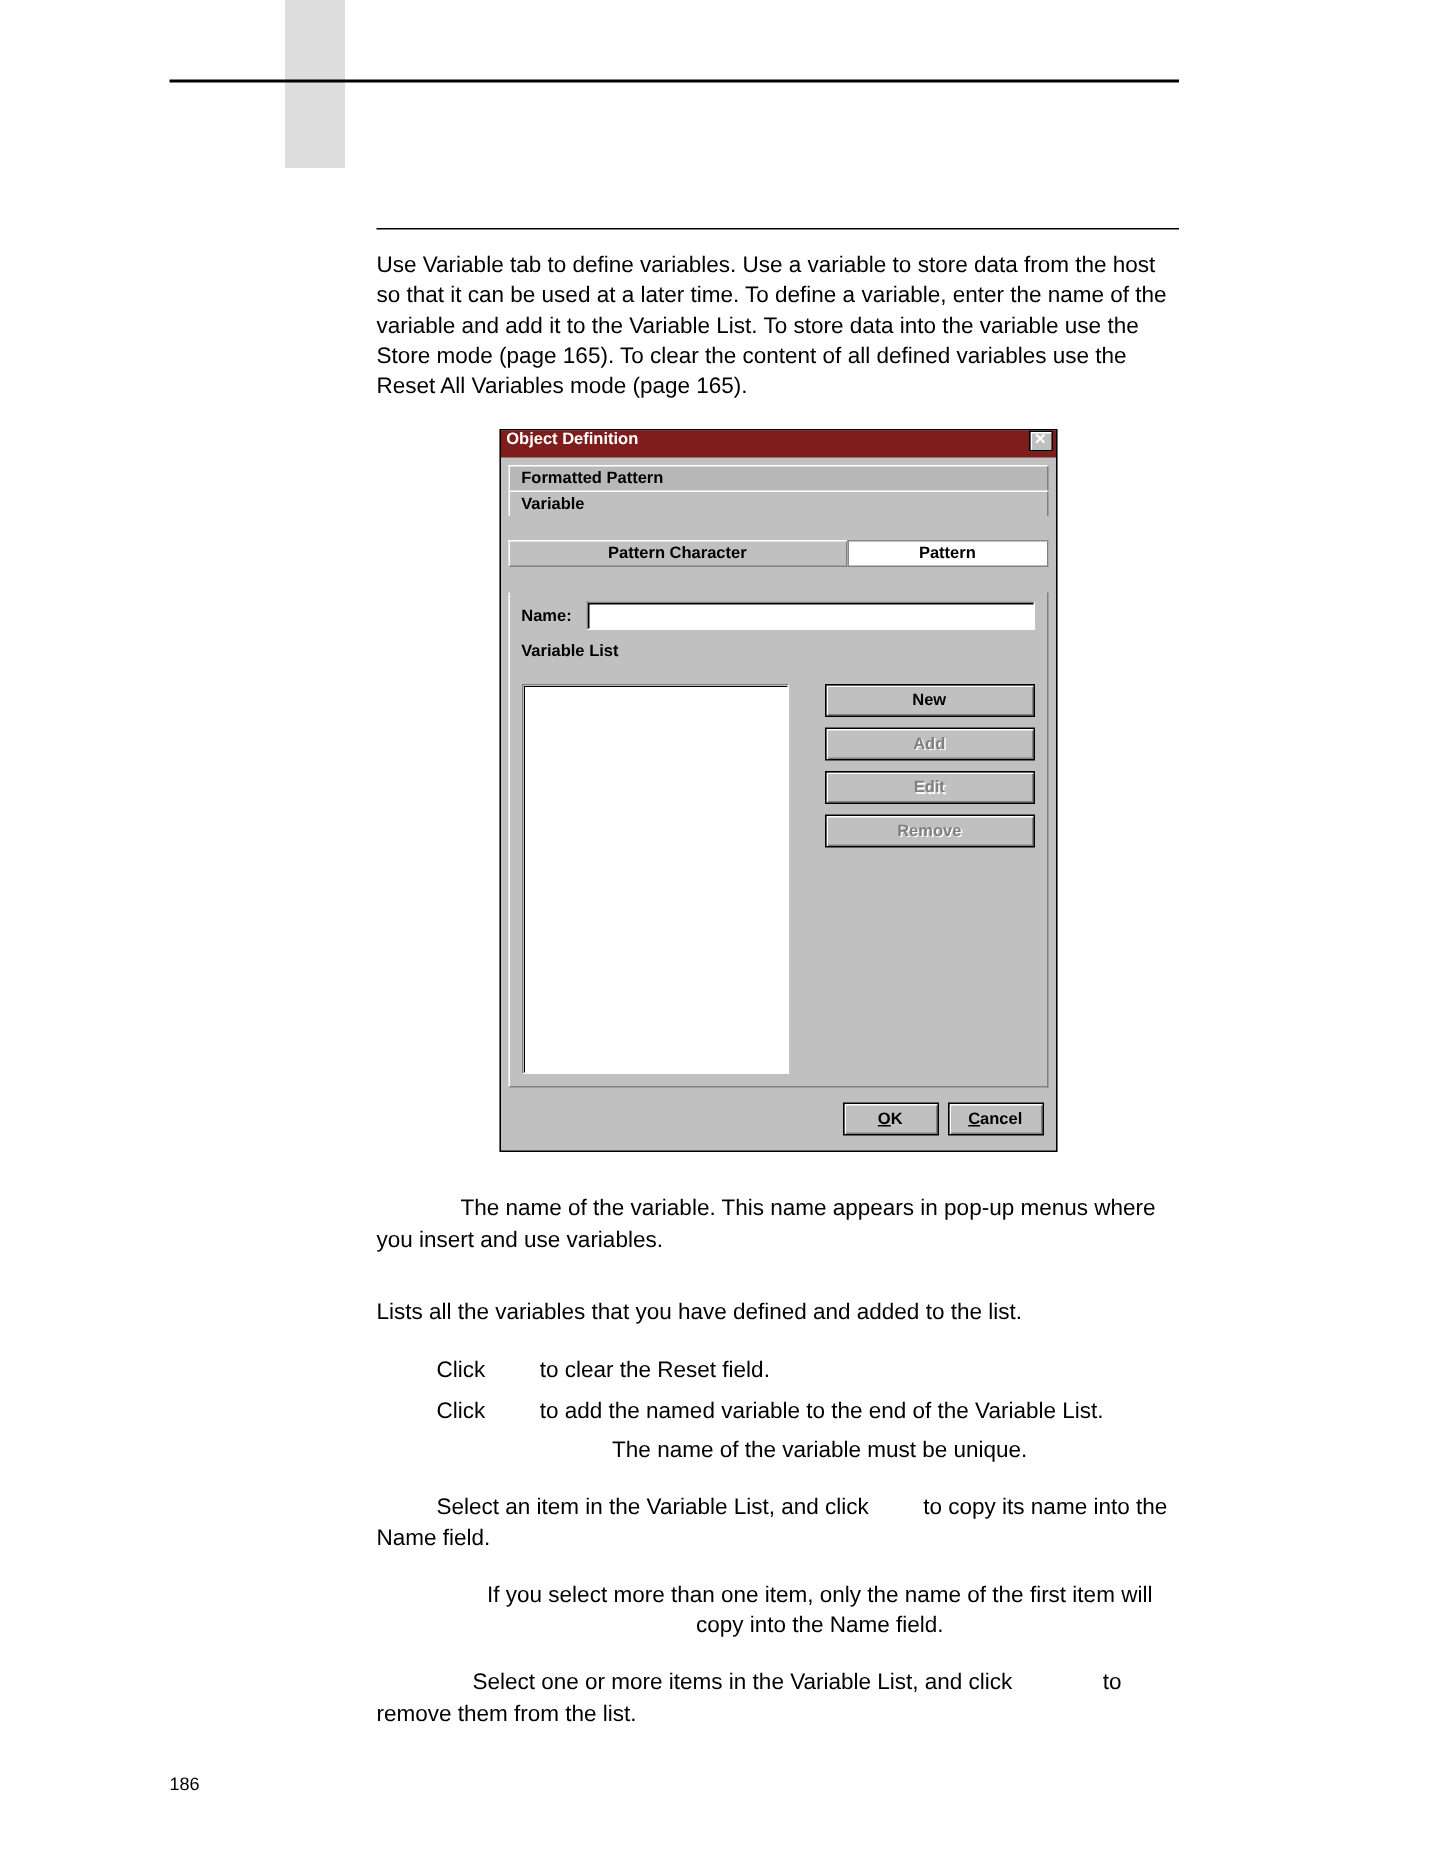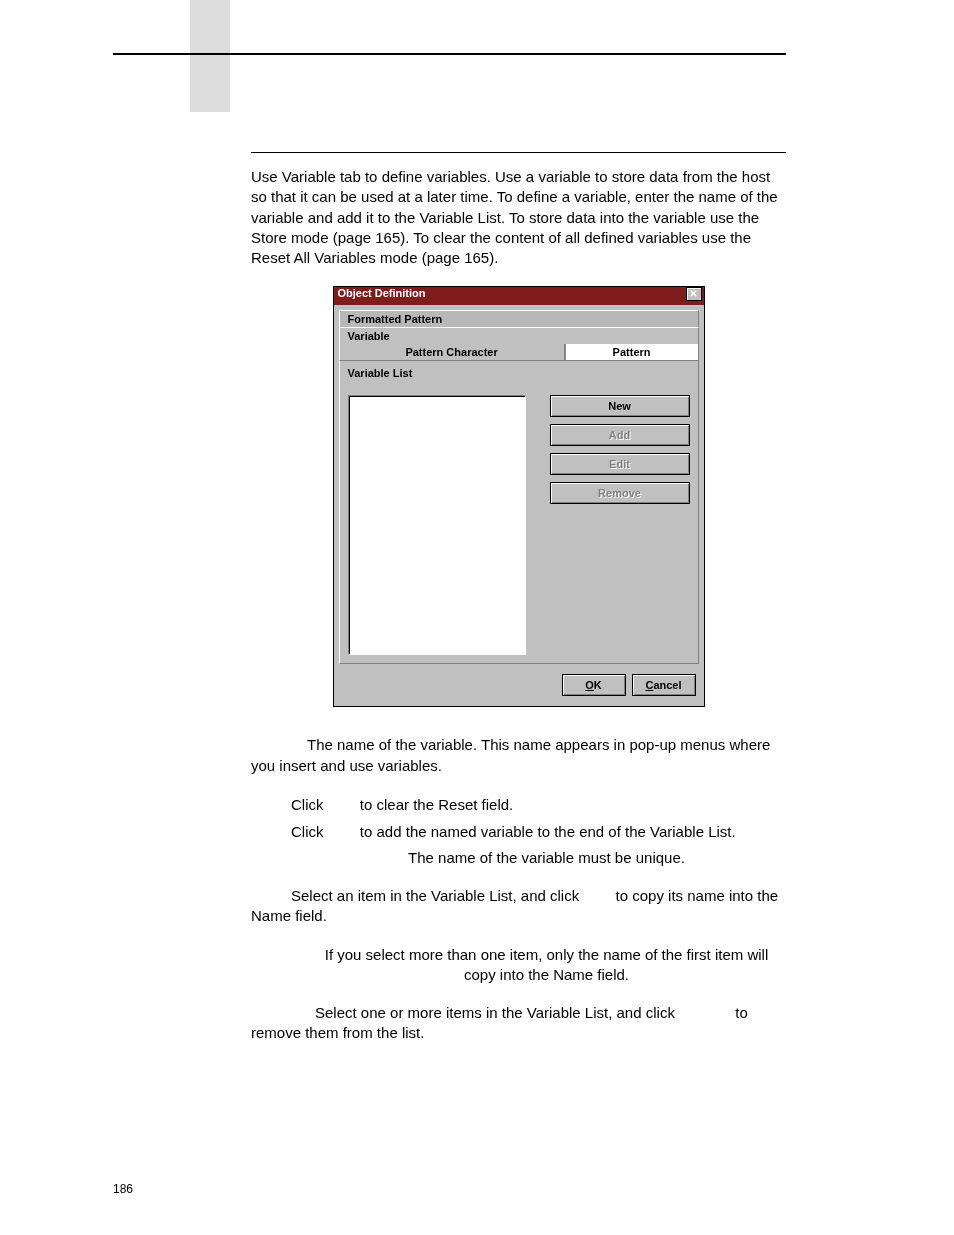--- a/index.html
+++ b/index.html
@@ -73,21 +73,21 @@
     box-shadow: inset 1px 1px 0 #fff;
   }
   .tabs-row {
     display: flex;
     padding: 4px 5px 0 5px;
     gap: 0;
     flex-direction: column;
   }
   .sub-tabs-row {
     display: flex;
-    margin: 0 5px;
+    margin: 17px 5px;
   }
   .tab {
     border-top: 1px solid #fff;
     border-left: 1px solid #fff;
     border-right: 1px solid #808080;
     background: #c0c0c0;
     padding: 2px 8px;
     font-weight: bold;
     position: relative;
     top: 1px;
@@ -203,20 +203,24 @@
     </div>
     <div class="tabs-row">
       <div class="tab inactive">Formatted Pattern</div>
       <div class="tab">Variable</div>
     </div>
     <div class="sub-tabs-row">
       <div class="sub-tab first">Pattern Character</div>
       <div class="sub-tab inactive">Pattern</div>
     </div>
     <div class="dialog-body">
+      <div class="name-row">
+        <label>Name:</label>
+        <input class="name-input" type="text" value="" style="">
+      </div>
       <div class="varlist-label">Variable List</div>
       <div class="varlist-row">
         <div class="listbox"></div>
         <div class="button-col">
           <div class="win-btn">New</div>
           <div class="win-btn disabled">Add</div>
           <div class="win-btn disabled">Edit</div>
           <div class="win-btn disabled">Remove</div>
         </div>
       </div>
@@ -226,20 +230,21 @@
           <span><span class="u">O</span>K</span>
         </div>
       <div class="win-btn">
           <span><span class="u">C</span>ancel</span>
         </div>
     </div>
   </div>
 
   <div class="para" style="text-indent:56px">The name of the variable. This name appears in pop-up menus where you insert and use variables.</div>
 
+  <div class="para" style="margin-top:28px">Lists all the variables that you have defined and added to the list.</div>
 
   <div class="li">
     <span>Click </span><span class="sp"></span><span> to clear the Reset field.</span>
   </div>
   <div class="li">
     <span>Click </span><span class="sp"></span><span> to add the named variable to the end of the Variable List.</span>
   </div>
   <div class="note">The name of the variable must be unique.</div>
 
   <div class="para" style="text-indent:40px">

